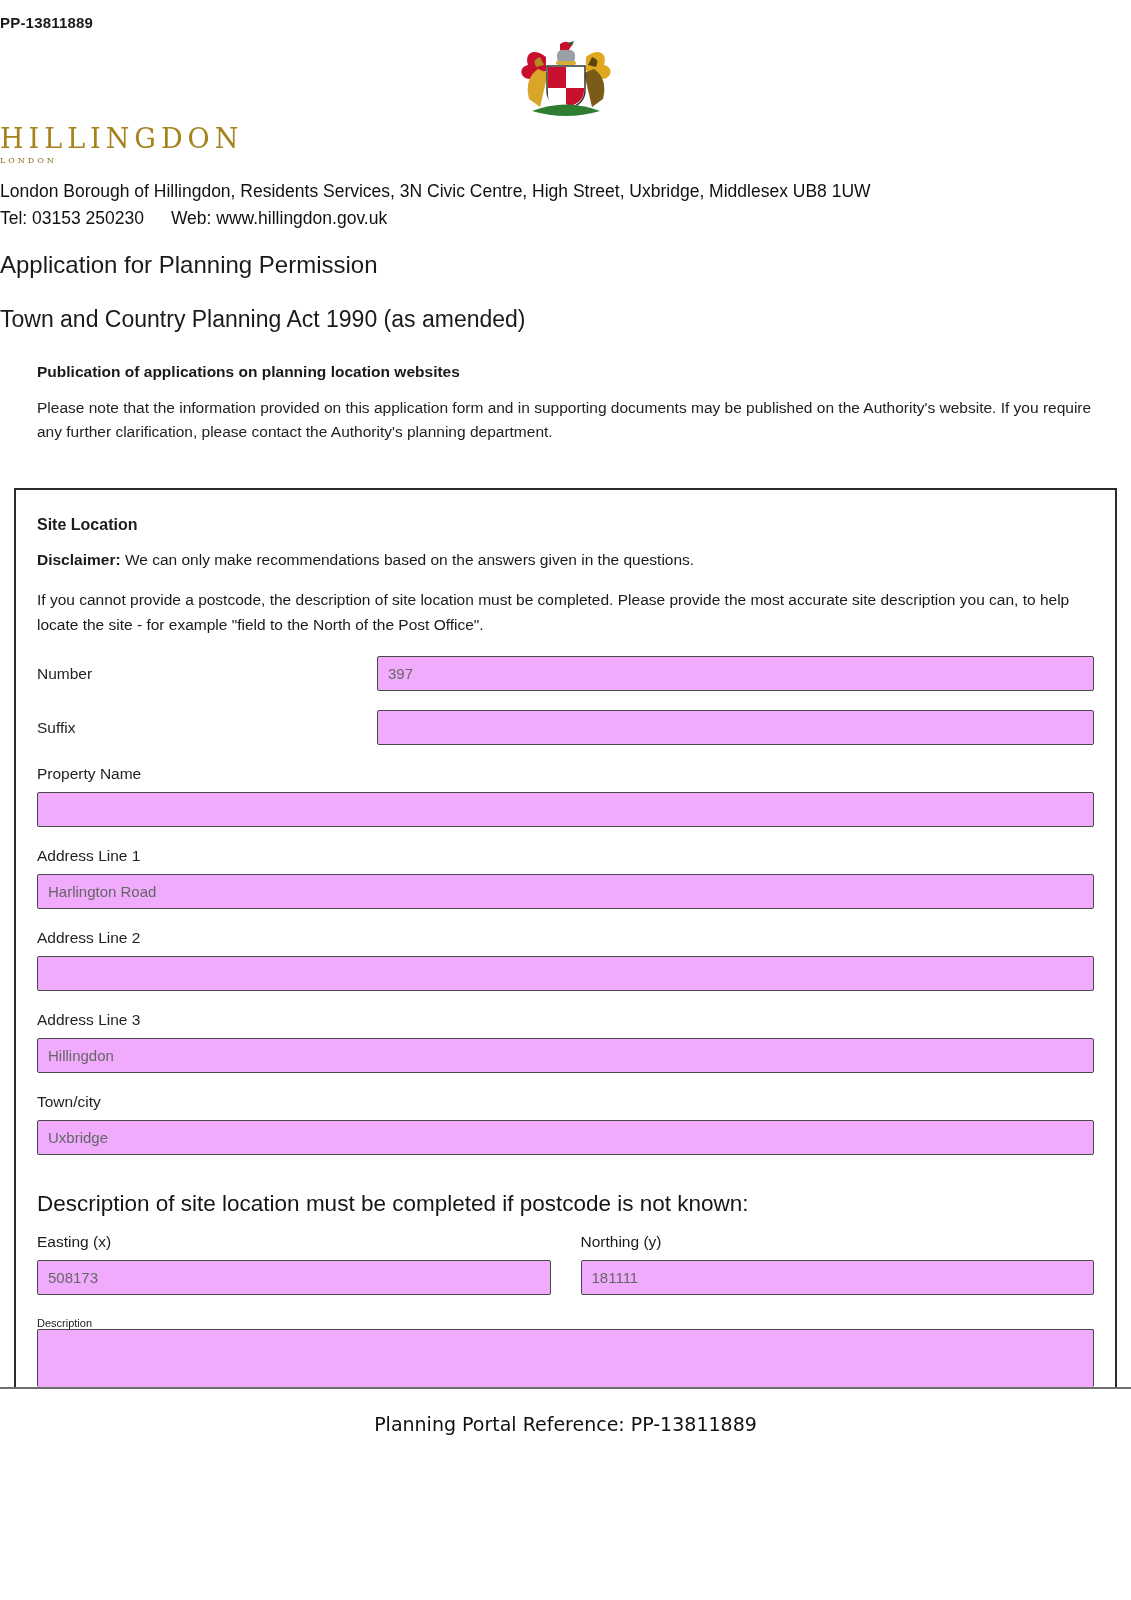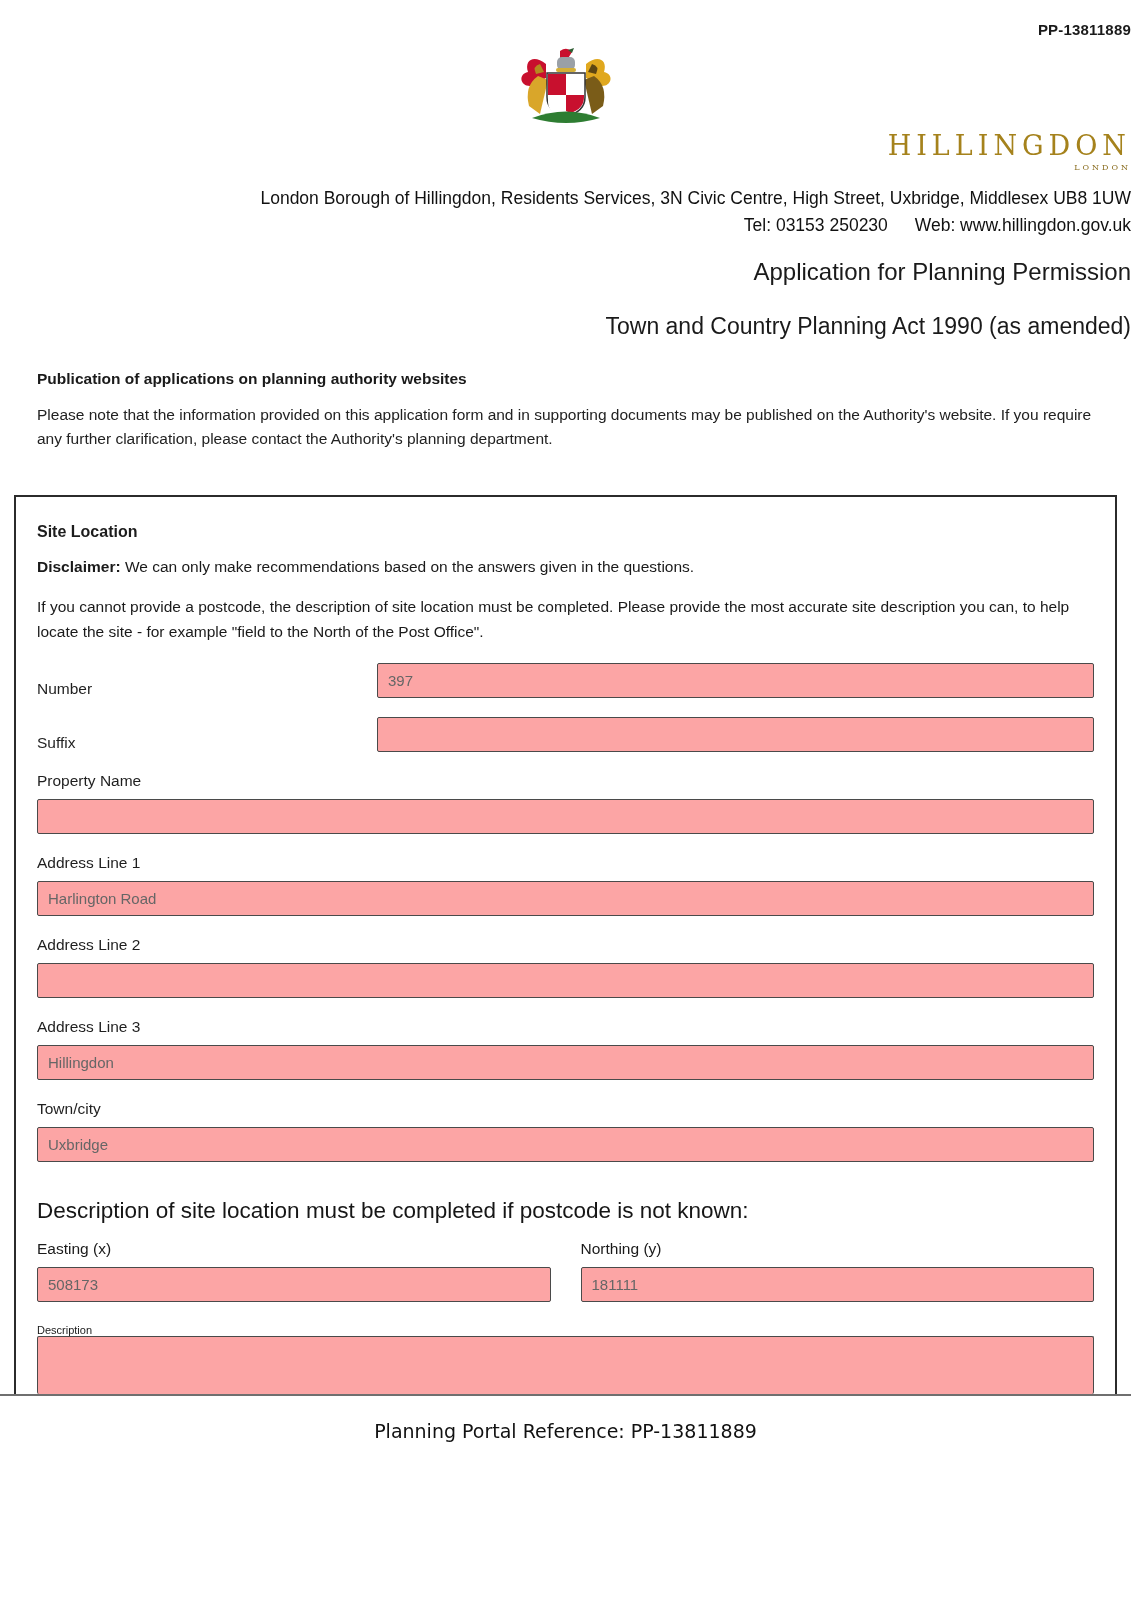--- a/index.html
+++ b/index.html
@@ -6,21 +6,21 @@
   html, body { background: #ffffff; }
   body {
     width: 1131px;
     height: 1600px;
     margin: 0 auto;
     font-family: "Liberation Sans", sans-serif;
     color: #1a1a1a;
     overflow: hidden;
     position: relative;
   }
-  .header { text-align: right; padding-top: 21px; }
+  .header { text-align: left; padding-top: 14px; }
   .ref { font-size: 15px; font-weight: bold; letter-spacing: .2px; }
   .logo-block { margin-top: 10px; }
   .crest { display: block; margin: 0 auto; }
   .logo-wordmark {
     font-family: "DejaVu Serif", serif;
     font-size: 27px;
     letter-spacing: 5px;
     color: #a5821c;
     margin-top: 2px;
   }
@@ -45,29 +45,29 @@
     margin: 44px 14px 0 14px;
     border: 2px solid #2b2b2b;
     border-bottom: none;
     padding: 26px 21px 0 21px;
   }
   .section-title { font-size: 16px; font-weight: bold; color: #1c1c1c; }
   .disclaimer { margin-top: 17px; font-size: 15.5px; }
   .disclaimer b { font-weight: bold; }
   .guidance { margin-top: 18px; font-size: 15.5px; line-height: 25px; }
 
-  .row-inline { display: flex; align-items: flex-end; margin-top: 19px; }
+  .row-inline { display: flex; align-items: center; margin-top: 19px; }
   .row-inline .lbl { width: 340px; font-size: 15.5px; color: #1f1f1f; }
   .row-inline input { flex: 1; }
 
   input[type="text"], textarea {
     height: 35px;
     border: 1px solid #4a4a4a;
     border-radius: 2px;
-    background: #fca5a5;
+    background: #f0abfc;
     font-family: "Liberation Sans", sans-serif;
     font-size: 15px;
     color: #666666;
     padding: 8px 10px;
     outline: none;
   }
   .field-block { margin-top: 20px; }
   .field-block .lbl { display: block; font-size: 15.5px; color: #1f1f1f; margin-bottom: 9px; }
   .field-block input { width: 100%; display: block; }
 
@@ -138,21 +138,21 @@
     <div class="contact-line">
       <span class="tel">Tel: 03153 250230</span>
       <span class="web">Web: www.hillingdon.gov.uk</span>
     </div>
 
     <div class="form-title">Application for Planning Permission</div>
     <div class="form-subtitle">Town and Country Planning Act 1990 (as amended)</div>
   </div>
 
   <div class="pub">
-    <div class="pub-heading">Publication of applications on planning authority websites</div>
+    <div class="pub-heading">Publication of applications on planning location websites</div>
     <div class="pub-text">Please note that the information provided on this application form and in supporting documents may be published on the Authority's website. If you require any further clarification, please contact the Authority's planning department.</div>
   </div>
 
   <div class="form-box">
     <div class="section-title">Site Location</div>
 
     <div class="disclaimer">
       <b>Disclaimer:</b><span> We can only make recommendations based on the answers given in the questions.</span>
     </div>
 

